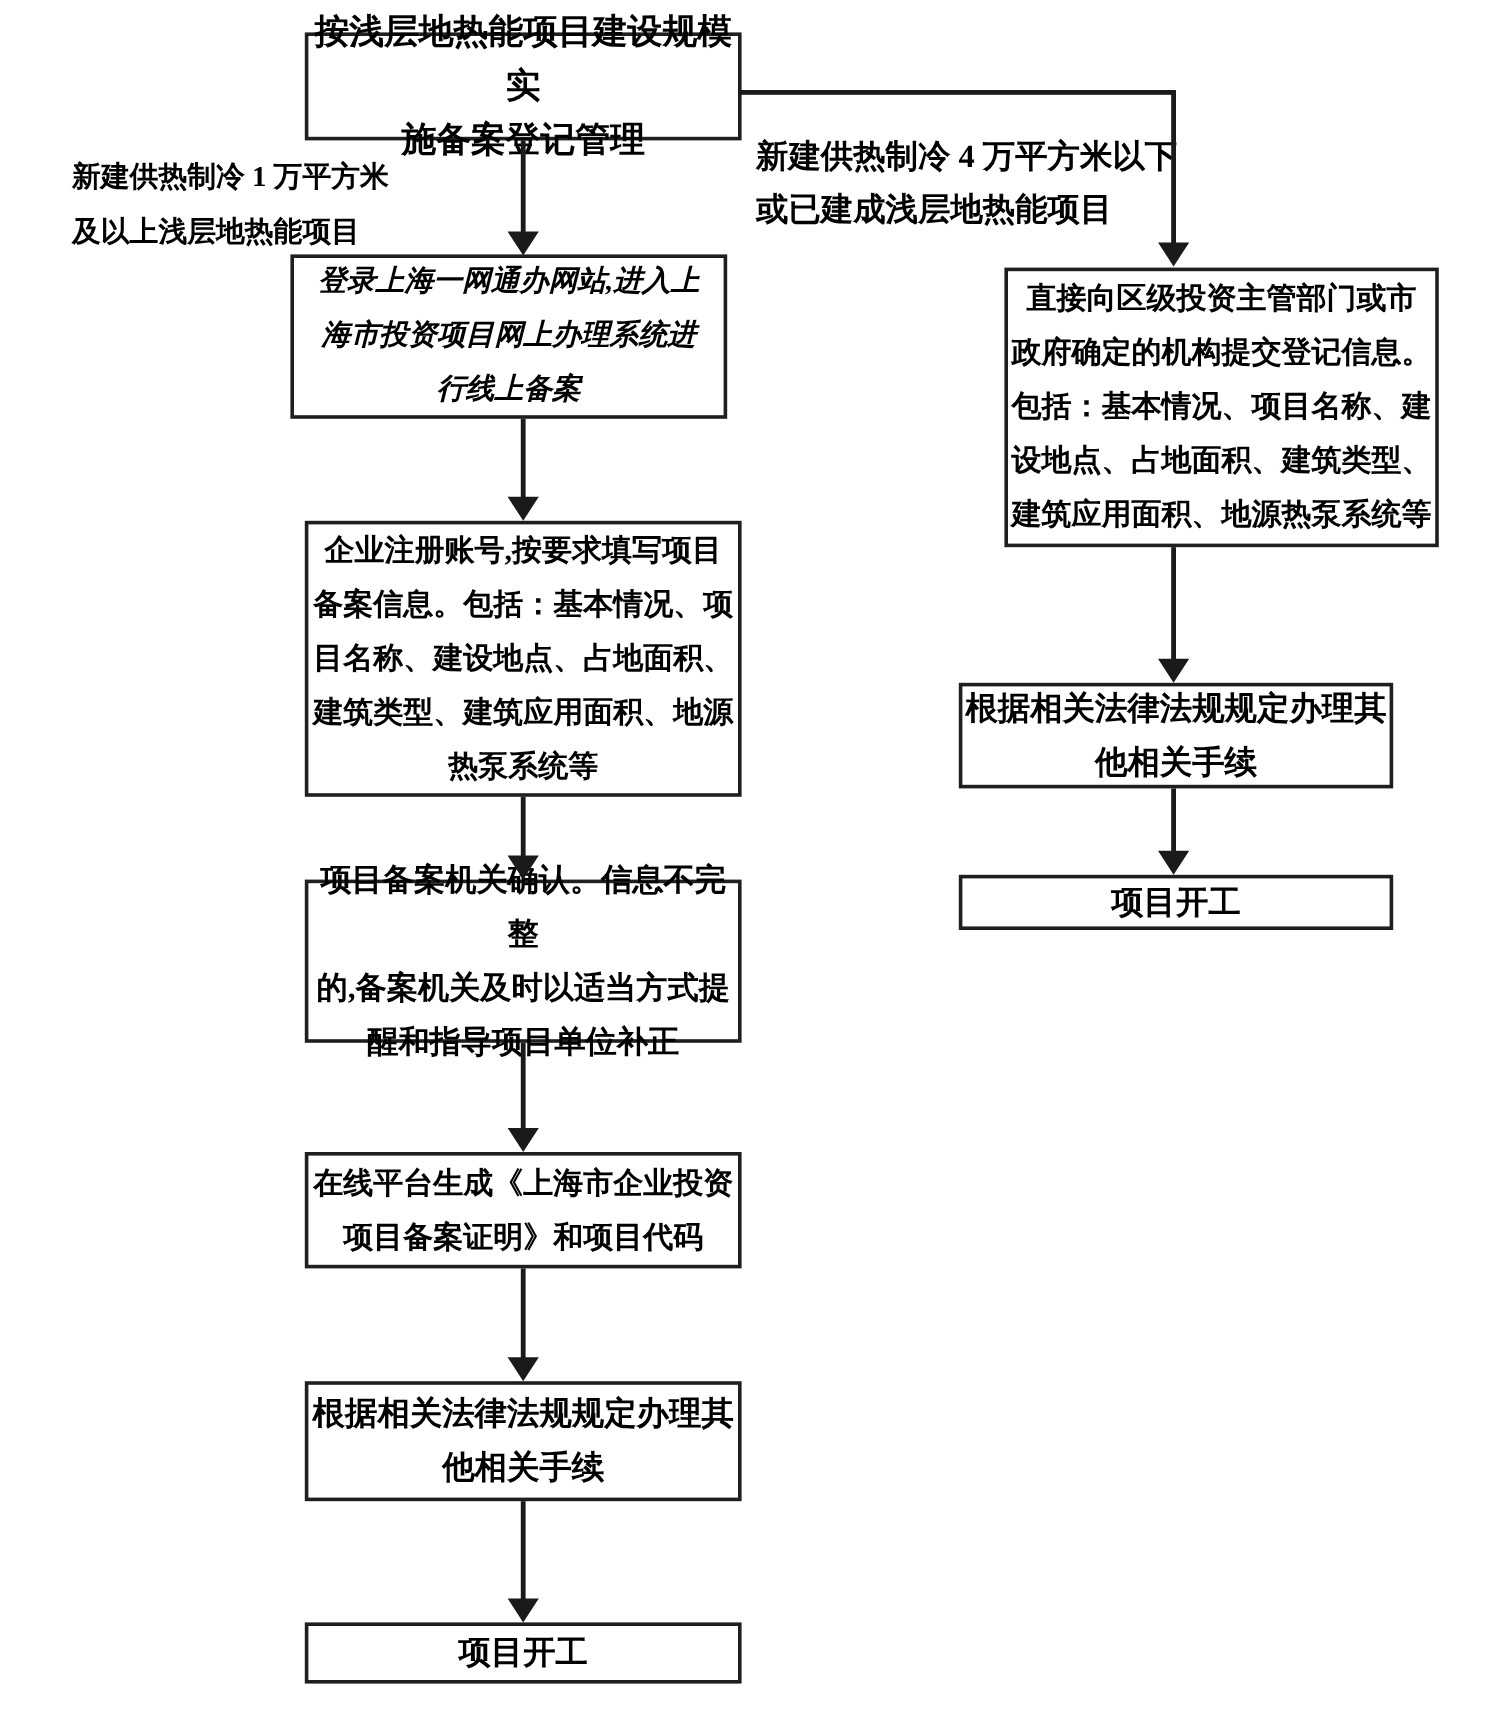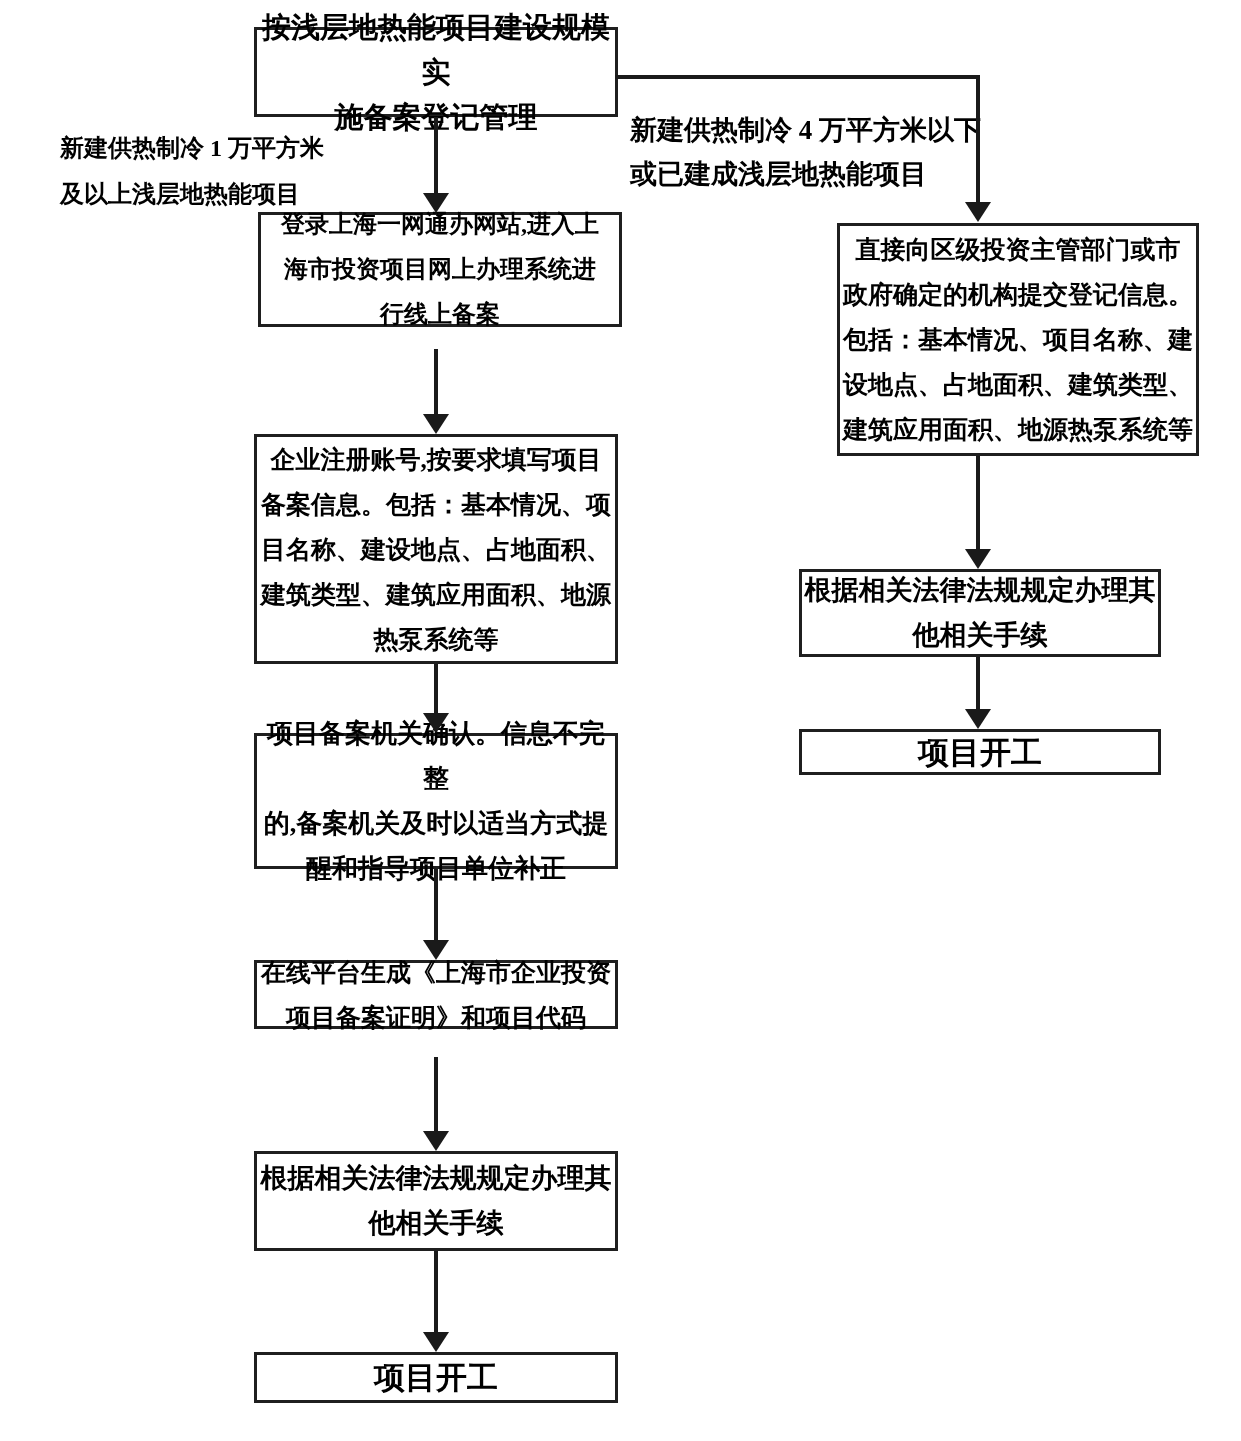--- a/index.html
+++ b/index.html
@@ -40,59 +40,59 @@
     position:absolute;width:0;height:0;
     border-left:13px solid transparent;
     border-right:13px solid transparent;
     border-top:20px solid #1a1a1a;
   }
   .fs25{font-size:25px}
   .fs26{font-size:26px}
   .fs27{font-size:27px}
   .fs28{font-size:24px}
   .fs29{font-size:29px}
-  .fs30{font-size:31px}
+  .fs30{font-size:27px}
 </style>
 </head>
 <body>
 
 <div class="canvas">
 
   <div class="box fs29" style="left:254px;top:27px;width:364px;height:90px;">
     <div class="box-text">按浅层地热能项目建设规模实
 施备案登记管理</div>
   </div>
 
   <div class="label fs28" style="left:60px;top:125px;">新建供热制冷 1 万平方米
 及以上浅层地热能项目</div>
 
   <div class="label fs27" style="left:630px;top:108px;line-height:44px;">新建供热制冷 4 万平方米以下
 或已建成浅层地热能项目</div>
 
-  <div class="box fs28" style="left:258px;top:212px;width:364px;height:115px;">
+  <div class="box fs28" style="left:242px;top:212px;width:364px;height:137px;font-style:italic;">
     <div class="box-text">登录上海一网通办网站,进入上
 海市投资项目网上办理系统进
 行线上备案</div>
   </div>
 
   <div class="box fs26" style="left:254px;top:733px;width:364px;height:136px;">
     <div class="box-text">项目备案机关确认。信息不完整
 的,备案机关及时以适当方式提
 醒和指导项目单位补正</div>
   </div>
 
   <div class="box fs25" style="left:254px;top:434px;width:364px;height:230px;">
     <div class="box-text">企业注册账号,按要求填写项目
 备案信息。包括：基本情况、项
 目名称、建设地点、占地面积、
 建筑类型、建筑应用面积、地源
 热泵系统等</div>
   </div>
 
-  <div class="box fs25" style="left:254px;top:960px;width:364px;height:69px;">
+  <div class="box fs25" style="left:254px;top:960px;width:364px;height:97px;">
     <div class="box-text">在线平台生成《上海市企业投资
 项目备案证明》和项目代码</div>
   </div>
 
   <div class="box fs27" style="left:254px;top:1151px;width:364px;height:100px;">
     <div class="box-text">根据相关法律法规规定办理其
 他相关手续</div>
   </div>
 
   <div class="box fs30" style="left:254px;top:1352px;width:364px;height:51px;">

